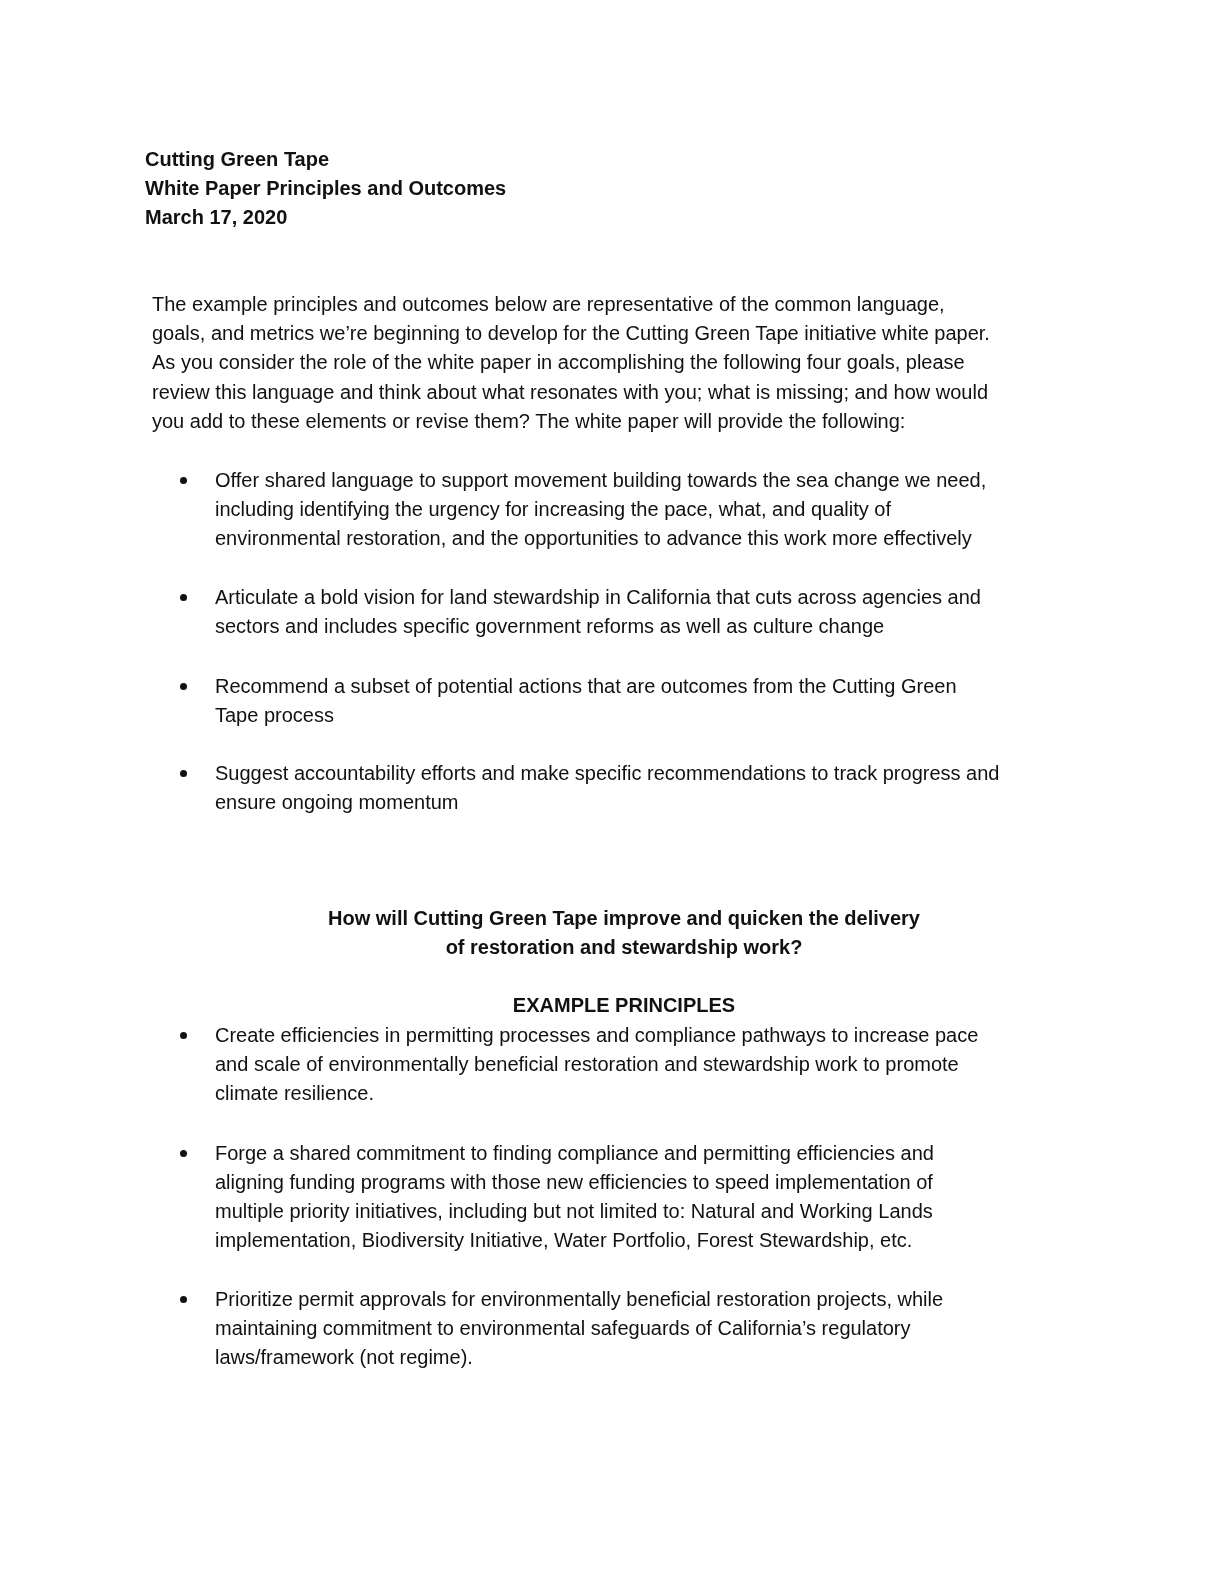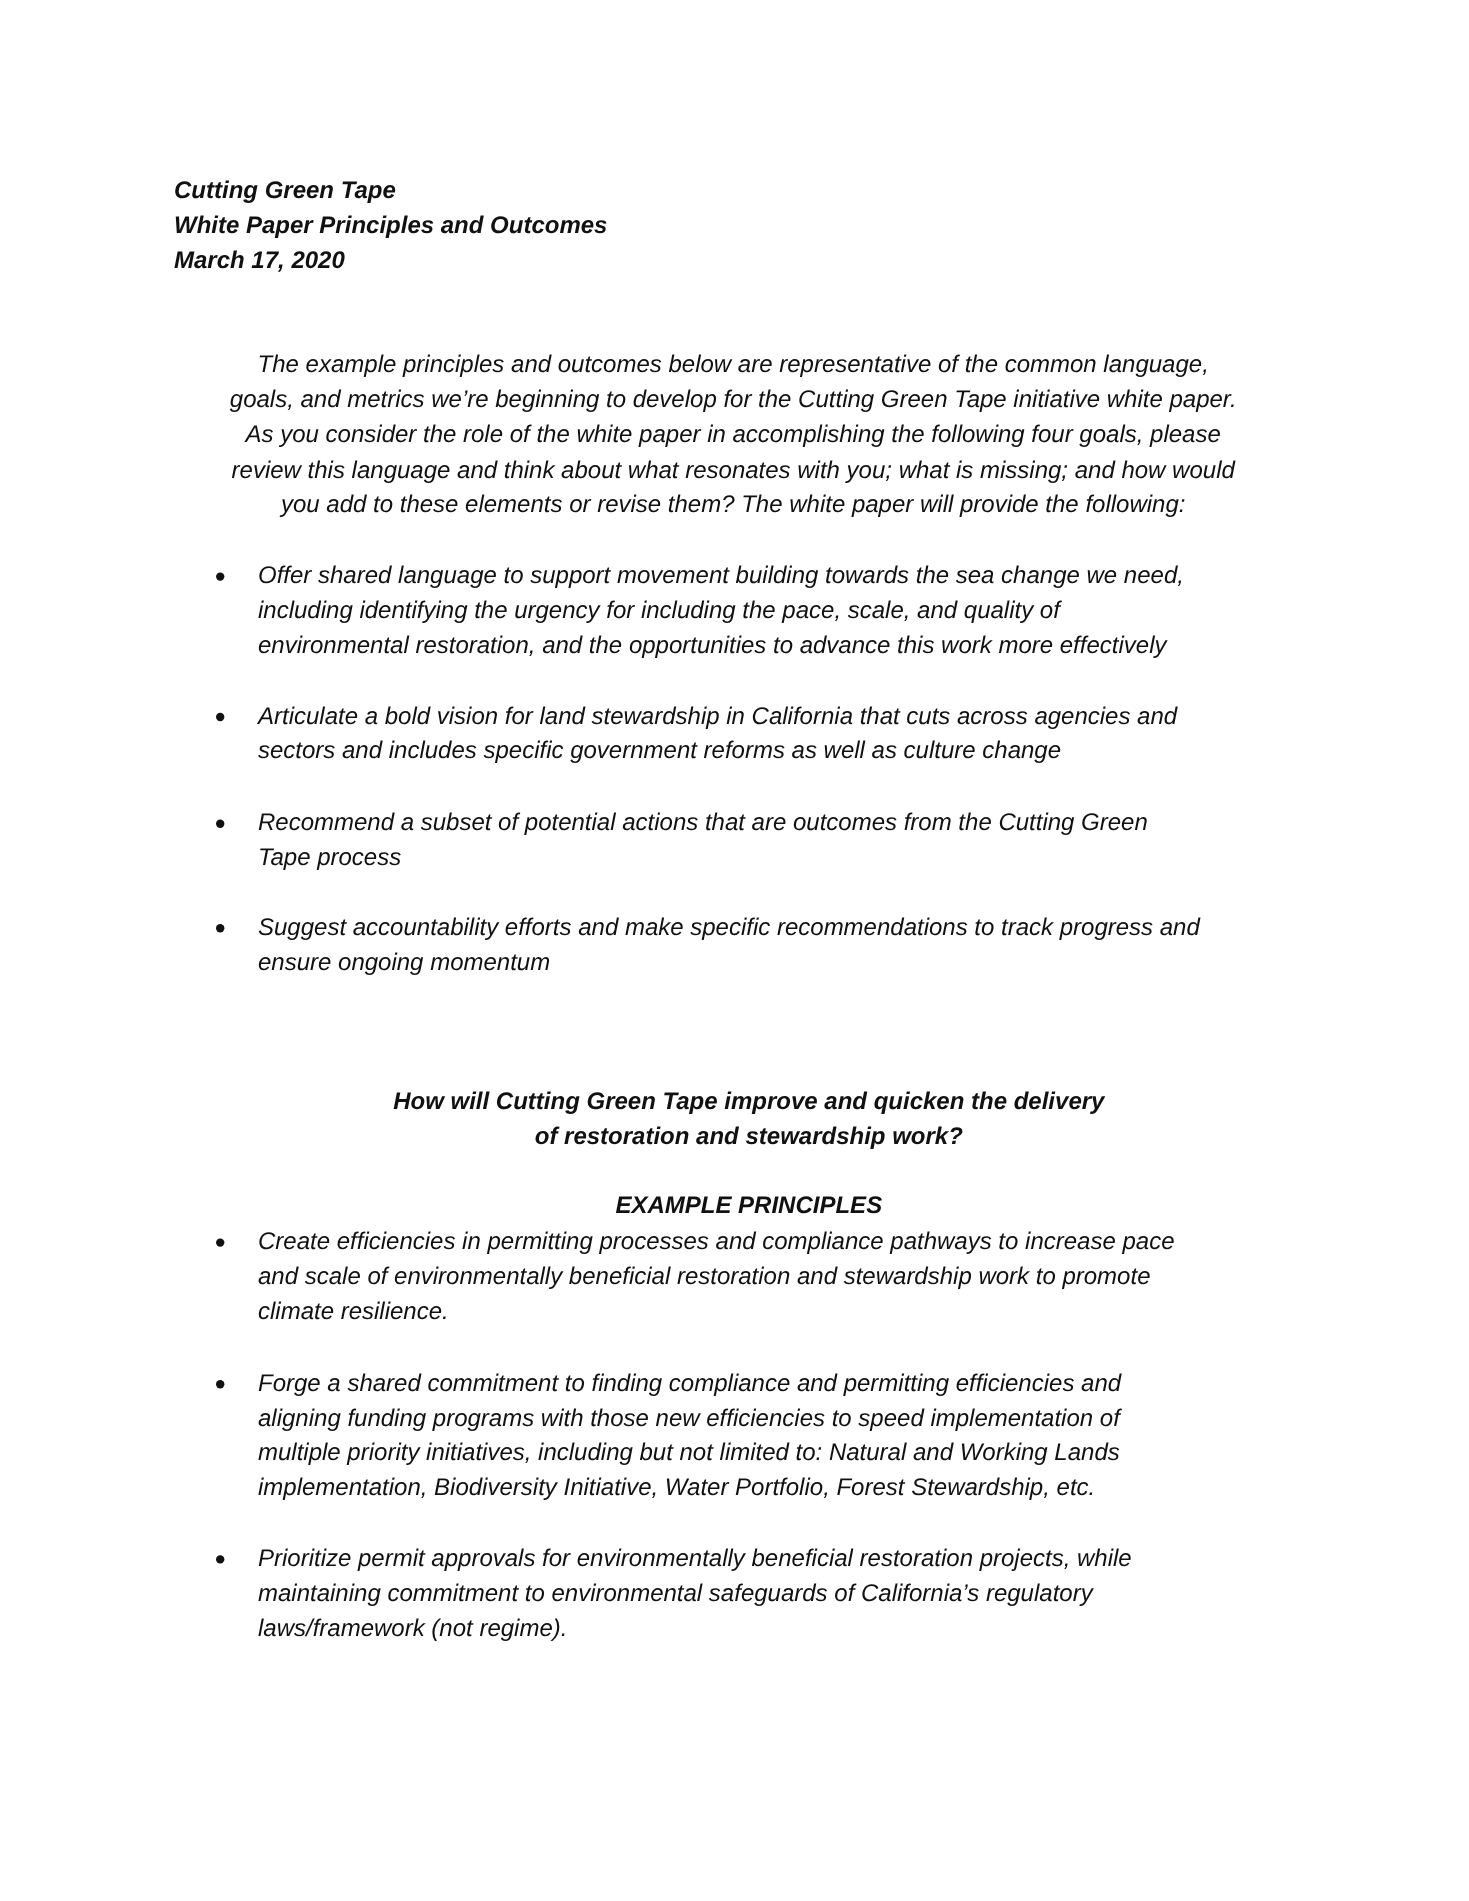--- a/index.html
+++ b/index.html
@@ -1,23 +1,23 @@
 <!DOCTYPE html>
 <html><head>
   <meta charset="utf-8">
   <style>
     html, body { margin: 0; padding: 0; background: #ffffff; }
     body {
       width: 1224px; height: 1584px; position: relative; overflow: hidden;
       font-family: "Liberation Sans", "DejaVu Sans", sans-serif;
       color: #111111;
     }
-    .page { position: absolute; left: 0; top: 0; width: 968px; height: 1584px; font-style: italic; }
+    .page { position: absolute; left: 0; top: 0; width: 968px; height: 1584px; }
     .hdr { position: absolute; left: 145px; font-weight: bold; font-size: 20px; line-height: 29px; }
-    .intro { position: absolute; left: 141px; top: 290px; width: 940px; font-size: 20px; line-height: 29.2px; text-align: center; }
+    .intro { position: absolute; left: 152px; top: 290px; width: 940px; font-size: 20px; line-height: 29.2px; }
     .intro p { margin: 0; white-space: nowrap; }
     .bullet { position: absolute; left: 0; width: 1224px; font-size: 20px; line-height: 29px; }
     .bullet .dot { position: absolute; left: 180px; top: 11px; width: 7px; height: 7px; border-radius: 50%; background: #111; }
     .bullet .txt { position: absolute; left: 215px; width: 870px; }
     .bullet .txt span { display: block; white-space: nowrap; }
     .center { position: absolute; left: 12px; width: 1224px; text-align: center; font-weight: bold; font-size: 20px; line-height: 29px; }
   </style>
 </head>
 <body>
 
@@ -32,21 +32,21 @@
     <p>goals, and metrics we’re beginning to develop for the Cutting Green Tape initiative white paper.</p>
     <p>As you consider the role of the white paper in accomplishing the following four goals, please</p>
     <p>review this language and think about what resonates with you; what is missing; and how would</p>
     <p>you add to these elements or revise them? The white paper will provide the following:</p>
   </div>
 
   <div class="bullet" style="top:466px;">
     <span class="dot"></span>
     <div class="txt">
       <span>Offer shared language to support movement building towards the sea change we need,</span>
-      <span>including identifying the urgency for including the pace, scale, and quality of</span>
+      <span>including identifying the urgency for increasing the pace, what, and quality of</span>
       <span>environmental restoration, and the opportunities to advance this work more effectively</span>
     </div>
   </div>
 
   <div class="bullet" style="top:583px;">
     <span class="dot"></span>
     <div class="txt">
       <span>Articulate a bold vision for land stewardship in California that cuts across agencies and</span>
       <span>sectors and includes specific government reforms as well as culture change</span>
     </div>

